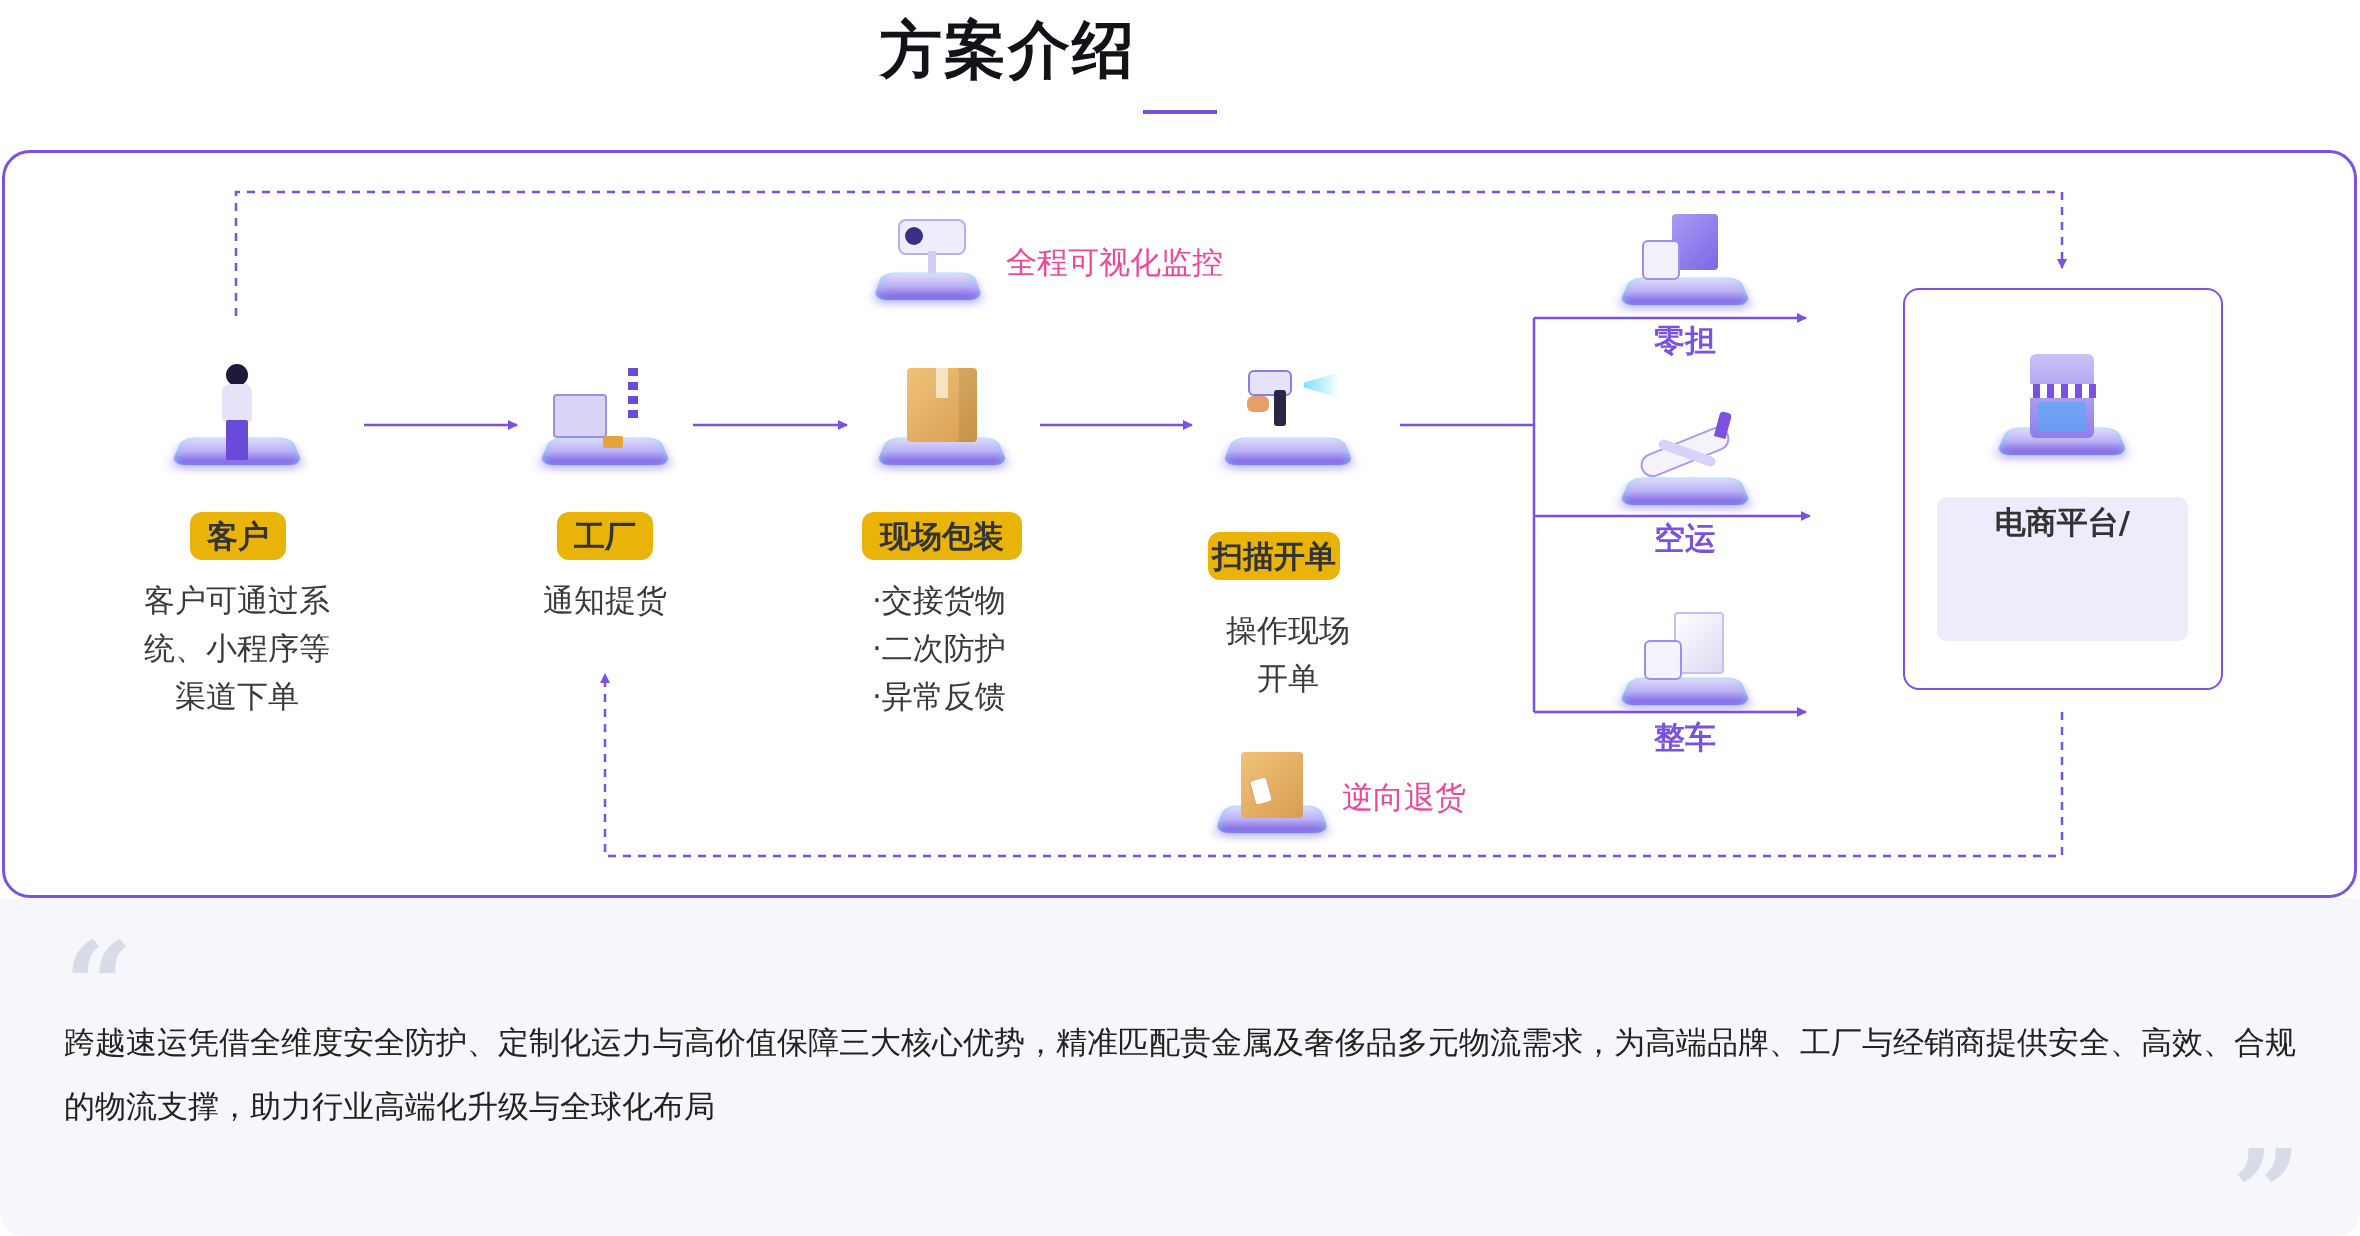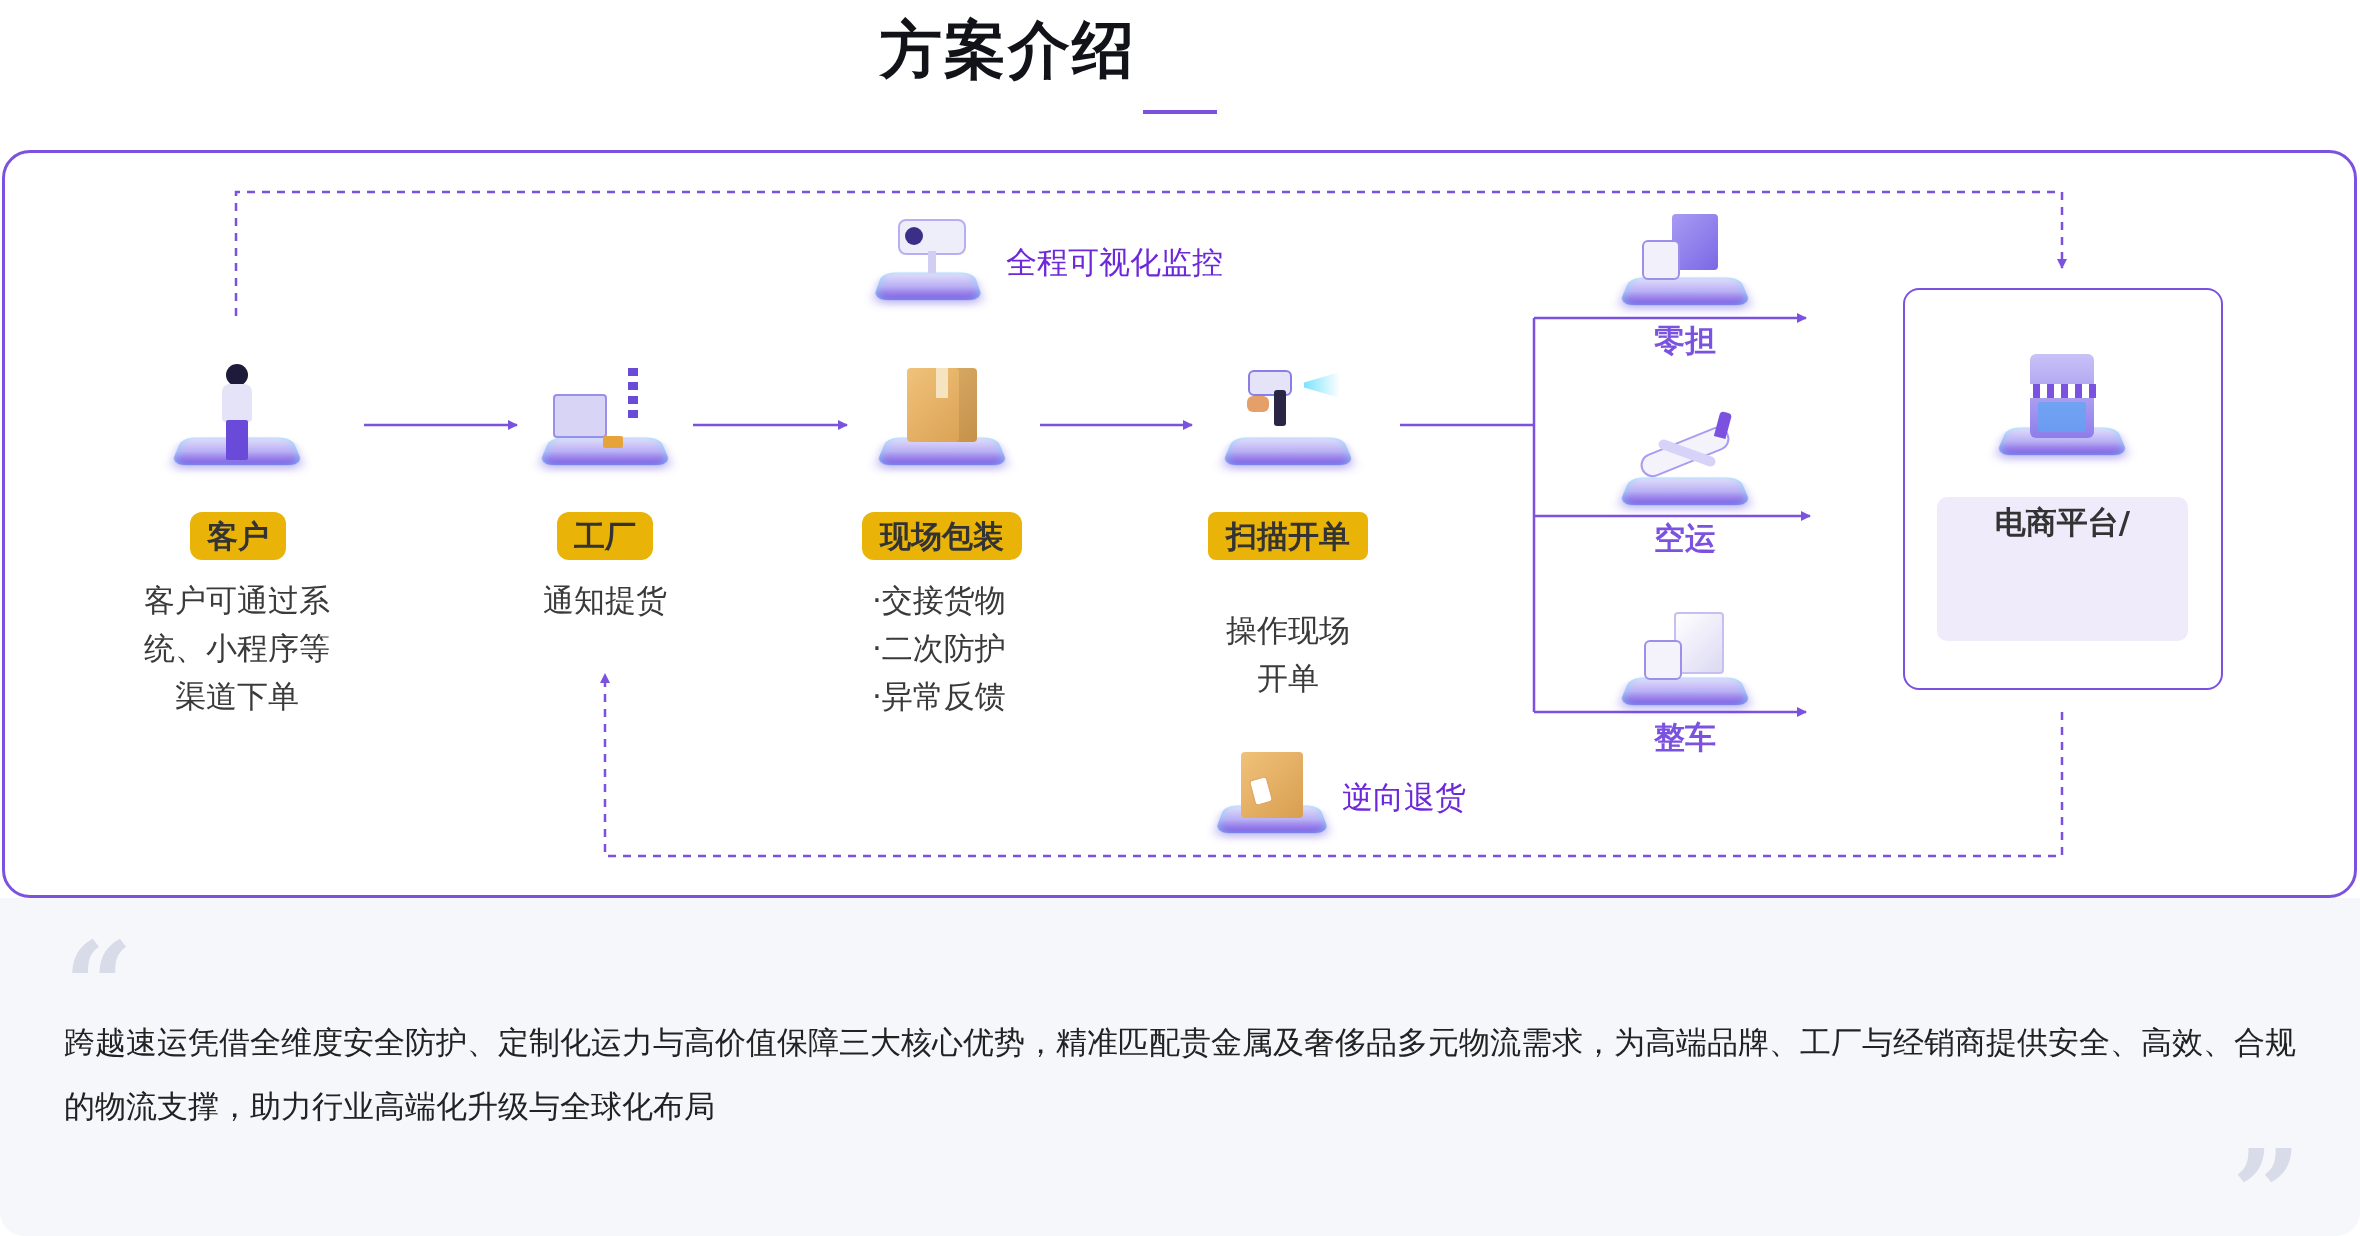--- a/index.html
+++ b/index.html
@@ -8,21 +8,21 @@
   .abs { position:absolute; }
   #title { left:0; width:2016px; top:14px; text-align:center; font-size:62px; font-weight:bold; color:#111318; letter-spacing:2px; line-height:72px; }
   #title-underline { left:1143px; top:110px; width:74px; height:4px; background:#7B52E0; }
   #main-frame { left:2px; top:150px; width:2349px; height:742px; border:3px solid #7B52E0; border-radius:28px; background:#fff; }
   #quote-panel { left:0; top:898px; width:2360px; height:338px; background:#F6F7FB; border-radius:0 0 24px 24px; z-index:-1; }
   svg#flow { position:absolute; left:0; top:0; width:2360px; height:1236px; overflow:visible; }
   .pill { position:absolute; background:#eab308; border-radius:12px; color:#333; font-weight:bold; font-size:31px; text-align:center; line-height:48px; height:48px; }
   .desc { position:absolute; color:#3a3a3a; font-size:31px; line-height:48px; text-align:center; white-space:nowrap; }
   .desc.list { text-align:left; }
   .tlabel { position:absolute; color:#7B52E0; font-size:31px; font-weight:bold; text-align:center; width:120px; line-height:40px; }
-  .side-label { position:absolute; color:#6d28d9; font-size:31px; line-height:40px; white-space:nowrap; }
+  .side-label { position:absolute; color:#ec4899; font-size:31px; line-height:40px; white-space:nowrap; }
   
   .icon { position:absolute; width:140px; height:120px; }
   .icon .plate { position:absolute; left:10px; bottom:6px; width:120px; height:48px;
      background:linear-gradient(180deg,#E6E2FB 0%,#B9B0F5 55%,#7B52E0 100%);
      border-radius:14px; transform:perspective(200px) rotateX(55deg) rotateZ(0deg);
      box-shadow:0 6px 10px rgba(90,70,220,.35), inset 0 0 8px rgba(120,220,255,.8); }
   .icon .obj { position:absolute; left:50%; transform:translateX(-50%); }
   #dest-box { left:1903px; top:288px; width:316px; height:398px; border:2px solid #7B52E0; border-radius:16px; background:#fff; }
   #dest-pill { left:1937px; top:497px; width:251px; height:144px; background:#EFEBFB; border-radius:10px;
      color:#333; font-size:31px; font-weight:bold; line-height:47px; text-align:center; padding-top:2px; box-sizing:border-box; }
@@ -96,21 +96,21 @@
   <div>·异常反馈</div>
 </div>
 
 <div class="icon" style="left:1218px;top:360px;">
   <div class="plate"></div>
   <div class="obj" style="left:52px;top:10px;width:40px;height:22px;background:#E4E3F7;border:2px solid #8C7CE6;border-radius:6px;"></div>
   <div class="obj" style="left:62px;top:30px;width:12px;height:36px;background:#2a2545;border-radius:3px;"></div>
   <div class="obj" style="left:40px;top:36px;width:22px;height:16px;background:#E5A06A;border-radius:6px;"></div>
   <div class="obj" style="left:104px;top:12px;width:36px;height:26px;background:linear-gradient(90deg,rgba(90,220,255,.8),rgba(90,220,255,0));clip-path:polygon(0 40%,100% 0,100% 100%,0 60%);"></div>
 </div>
-<div class="pill" style="left:1208px;top:512px;width:160px;border-radius:8px;">扫描开单</div>
+<div class="pill" style="left:1208px;top:532px;width:132px;">扫描开单</div>
 <div class="desc" style="left:1188px;top:576px;width:200px;margin-top:30px;">
   <div>操作现场</div>
   <div>开单</div>
 </div>
 
 <div class="icon" style="left:870px;top:205px;width:120px;height:110px;">
   <div class="plate" style="left:8px;width:100px;"></div>
   <div class="obj" style="left:62px;top:14px;width:64px;height:32px;background:#EEEDFA;border:2px solid #B8AEF2;border-radius:8px;"></div>
   <div class="obj" style="left:44px;top:22px;width:18px;height:18px;border-radius:50%;background:#3a2f86;"></div>
   <div class="obj" style="left:62px;top:46px;width:8px;height:22px;background:#D2CEF3;"></div>

